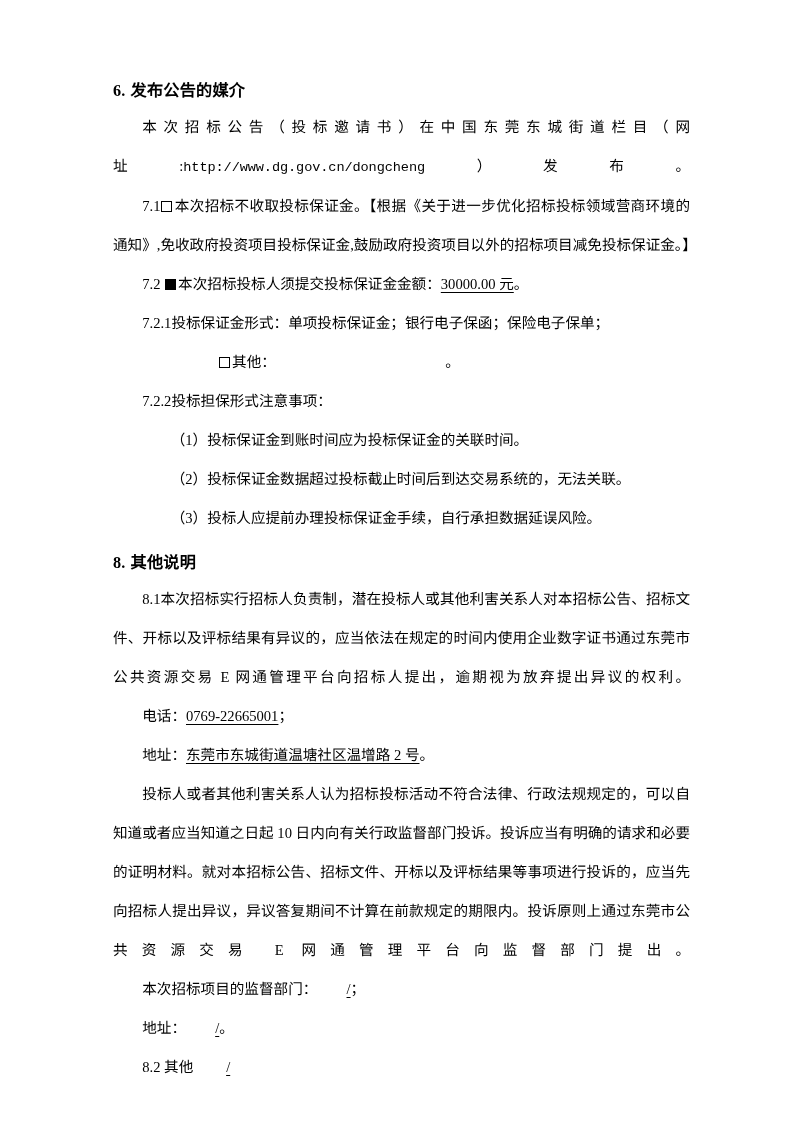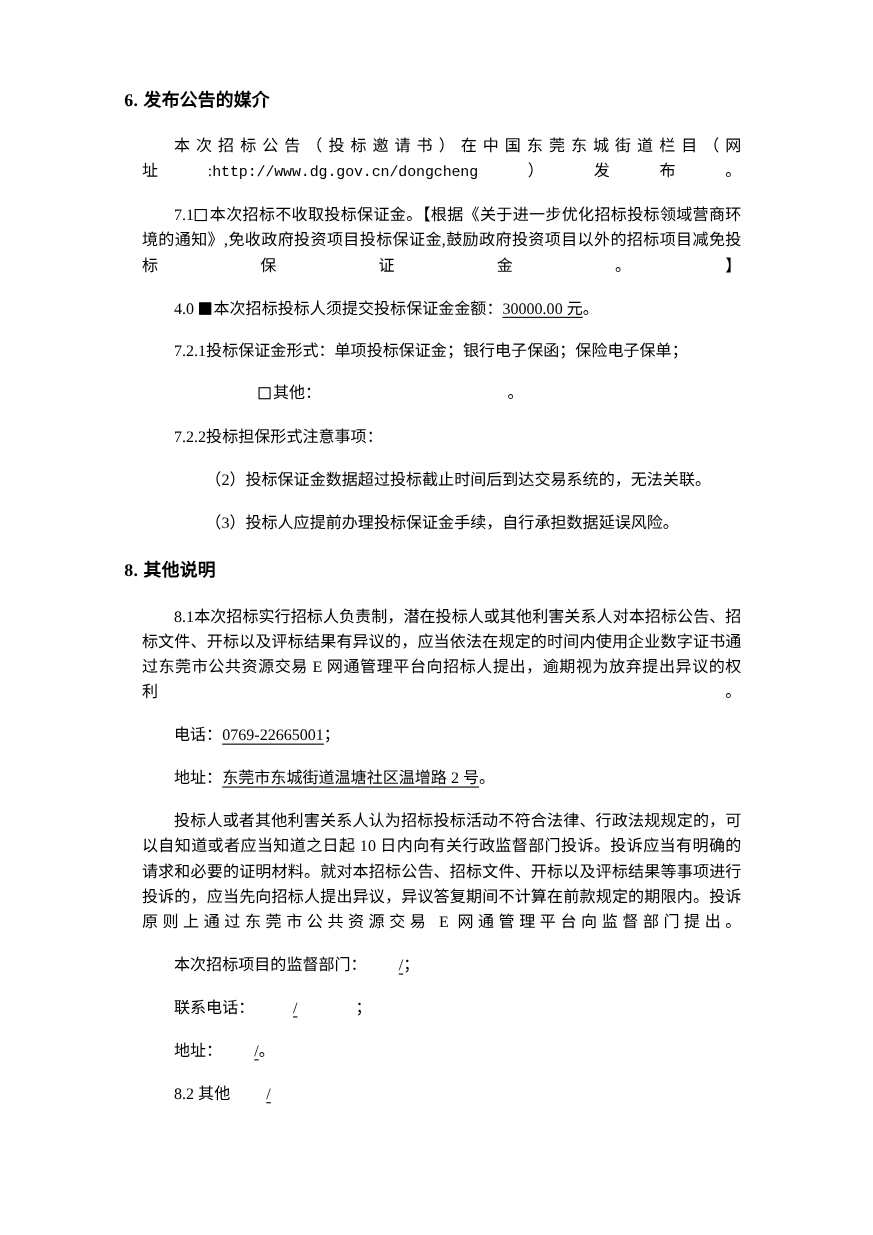--- a/index.html
+++ b/index.html
@@ -40,35 +40,34 @@
     margin-right: 5px;
   }
   .h-sec-2 {
     margin-top: 9px;
   }
   .h-sec-3 {
     margin-top: 10px;
   }
   
   p {
-    margin: 16px;
+    margin: 0;
     text-align: justify;
     text-justify: inter-ideograph;
     font-size: 14.6px;
-    line-height: 23px;
+    line-height: 39px;
   }
   .p-indent2 {
     text-indent: 2em;
   }
   .p-indent-sub {
     padding-left: 3.95em;
   }
   .p-indent-deep {
     padding-left: 7.2em;
-    font-family: Liberation Mono, monospace;
   }
   .justify-full {
     text-align: justify;
     text-align-last: justify;
   }
   
   .mono {
     font-family: "Liberation Mono", "DejaVu Sans Mono", monospace;
     font-size: 13.6px;
     letter-spacing: -0.1px;
@@ -120,48 +119,48 @@
 
     <h2 class="h-sec">
       <span class="num">6.</span><span>发布公告的媒介</span>
     </h2>
 
     <p class="p-indent2 justify-full"><span>本次招标公告（投标邀请书）在中国东莞东城街道栏目（网址:</span><span class="mono">http://www.dg.gov.cn/dongcheng</span><span>）发布。</span></p>
 
 
     <p class="p-indent2 justify-full"><span class="num-lat">7.1</span><span class="cb"></span><span>本次招标不收取投标保证金。【根据《关于进一步优化招标投标领域营商环境的通知》,免收政府投资项目投标保证金,鼓励政府投资项目以外的招标项目减免投标保证金。】</span></p>
 
-    <p class="p-indent2"><span class="num-lat">4.0</span>
+    <p class="p-indent2"><span class="num-lat">7.2</span>
       <span class="cb cb-filled"></span><span>本次招标投标人须提交投标保证金金额：</span><span class="u">30000.00 元</span><span>。</span></p>
 
     <p class="p-indent2"><span class="num-lat">7.2.1</span><span>投标保证金形式：单项投标保证金；银行电子保函；保险电子保单；</span></p>
 
     <p class="p-indent-deep"><span class="cb"></span><span>其他：</span><span class="blank-long"></span><span>。</span></p>
 
     <p class="p-indent2"><span class="num-lat">7.2.2</span><span>投标担保形式注意事项：</span></p>
 
+    <p class="p-indent-sub">（1）投标保证金到账时间应为投标保证金的关联时间。</p>
     <p class="p-indent-sub">（2）投标保证金数据超过投标截止时间后到达交易系统的，无法关联。</p>
     <p class="p-indent-sub">（3）投标人应提前办理投标保证金手续，自行承担数据延误风险。</p>
 
     <h2 class="h-sec h-sec-3">
       <span class="num">8.</span><span>其他说明</span>
     </h2>
 
     <p class="p-indent2 justify-full"><span class="num-lat">8.1</span><span>本次招标实行招标人负责制，潜在投标人或其他利害关系人对本招标公告、招标文件、开标以及评标结果有异议的，应当依法在规定的时间内使用企业数字证书通过东莞市公共资源交易 E 网通管理平台向招标人提出，逾期视为放弃提出异议的权利。</span></p>
 
 
     <p class="p-indent2"><span>电话：</span><span class="u num-lat">0769-22665001</span><span>；</span></p>
 
     <p class="p-indent2"><span>地址：</span><span class="u">东莞市东城街道温塘社区温增路 2 号</span><span>。</span></p>
 
     <p class="p-indent2 justify-full">投标人或者其他利害关系人认为招标投标活动不符合法律、行政法规规定的，可以自知道或者应当知道之日起 10 日内向有关行政监督部门投诉。投诉应当有明确的请求和必要的证明材料。就对本招标公告、招标文件、开标以及评标结果等事项进行投诉的，应当先向招标人提出异议，异议答复期间不计算在前款规定的期限内。投诉原则上通过东莞市公共资源交易 E 网通管理平台向监督部门提出。</p>
 
     <p class="p-indent2"><span>本次招标项目的监督部门：</span><span class="blank-slash">/</span><span>；</span></p>
 
-    <p class="p-indent2"><span>联系电话：</span><span class="blank-slash blank-slash-wide">/</span><span class="spacer-wide"></span><span>；</span></p>
 
     <p class="p-indent2"><span>地址：</span><span class="blank-slash">/</span><span>。</span></p>
 
     <p class="p-indent2"><span class="num-lat">8.2</span>
       <span>其他</span>
       <span class="blank-slash">/</span></p>
 
   </div>
 </div>
 

